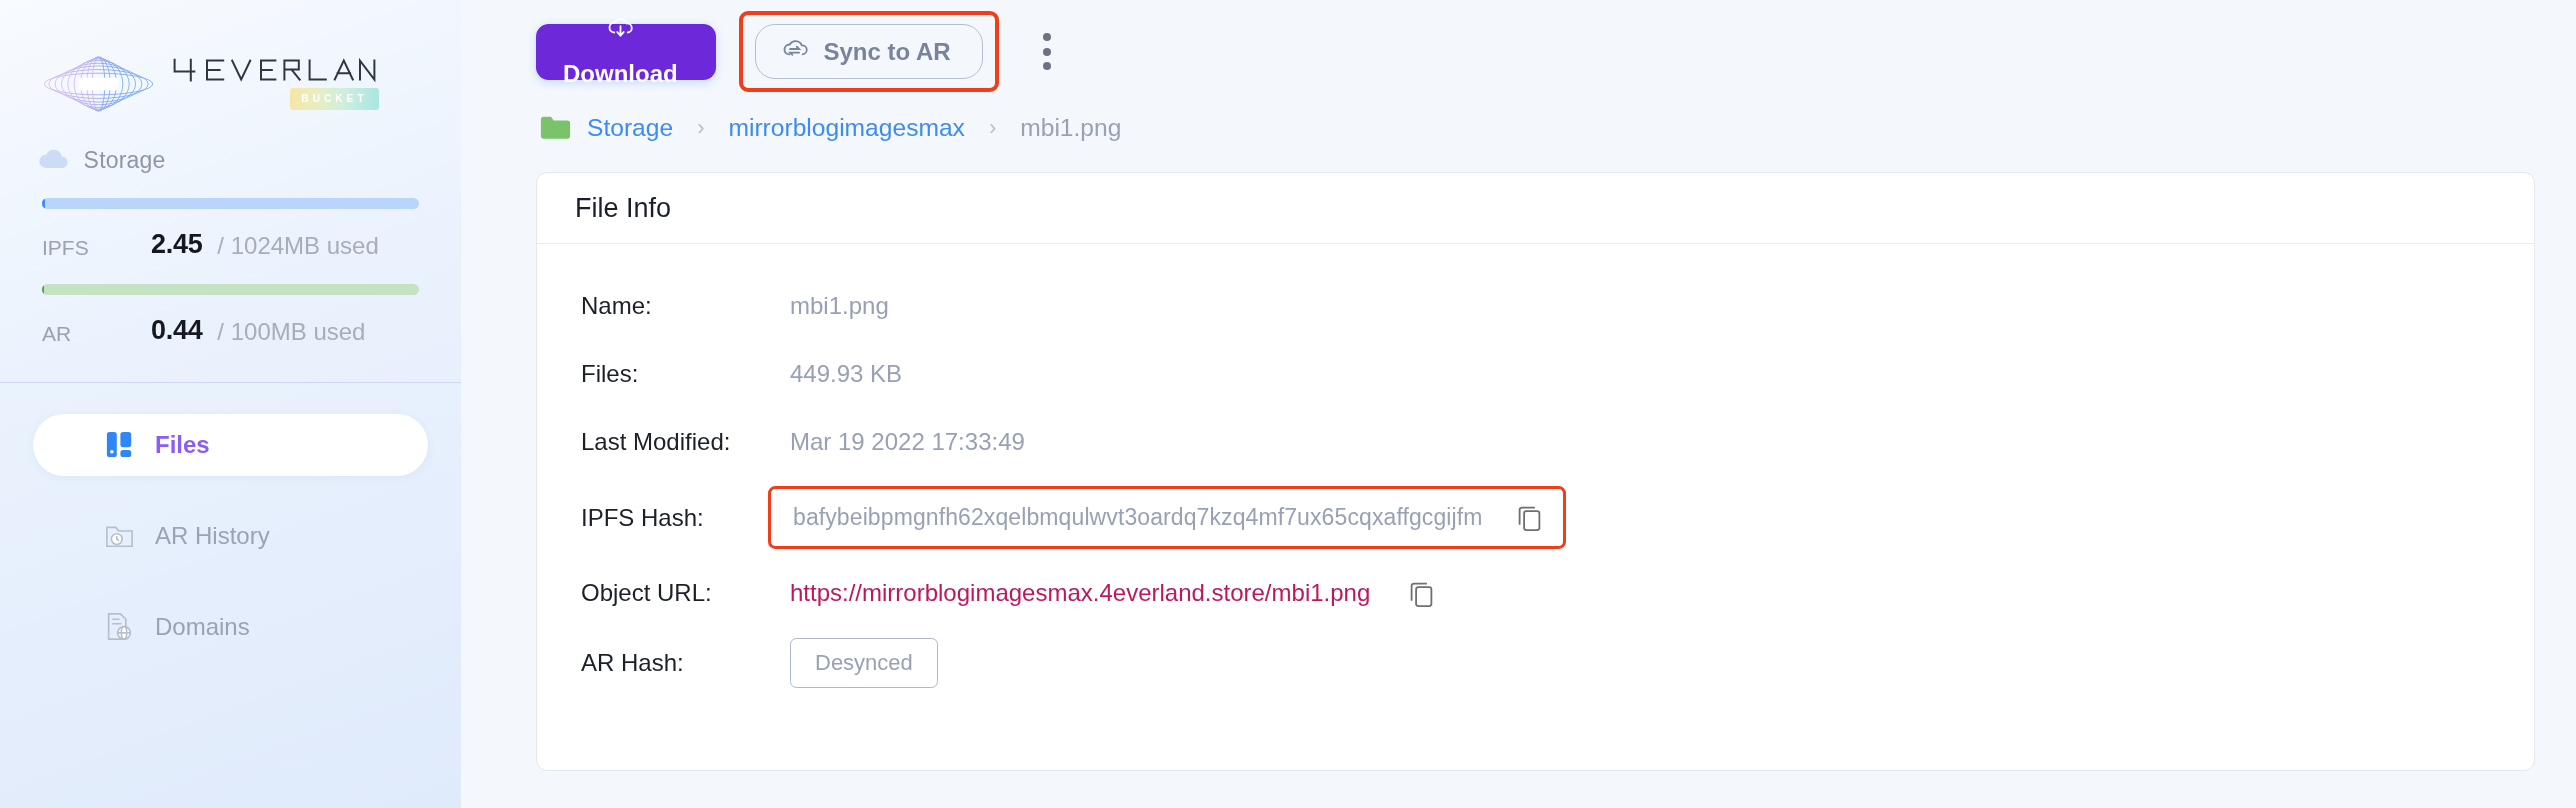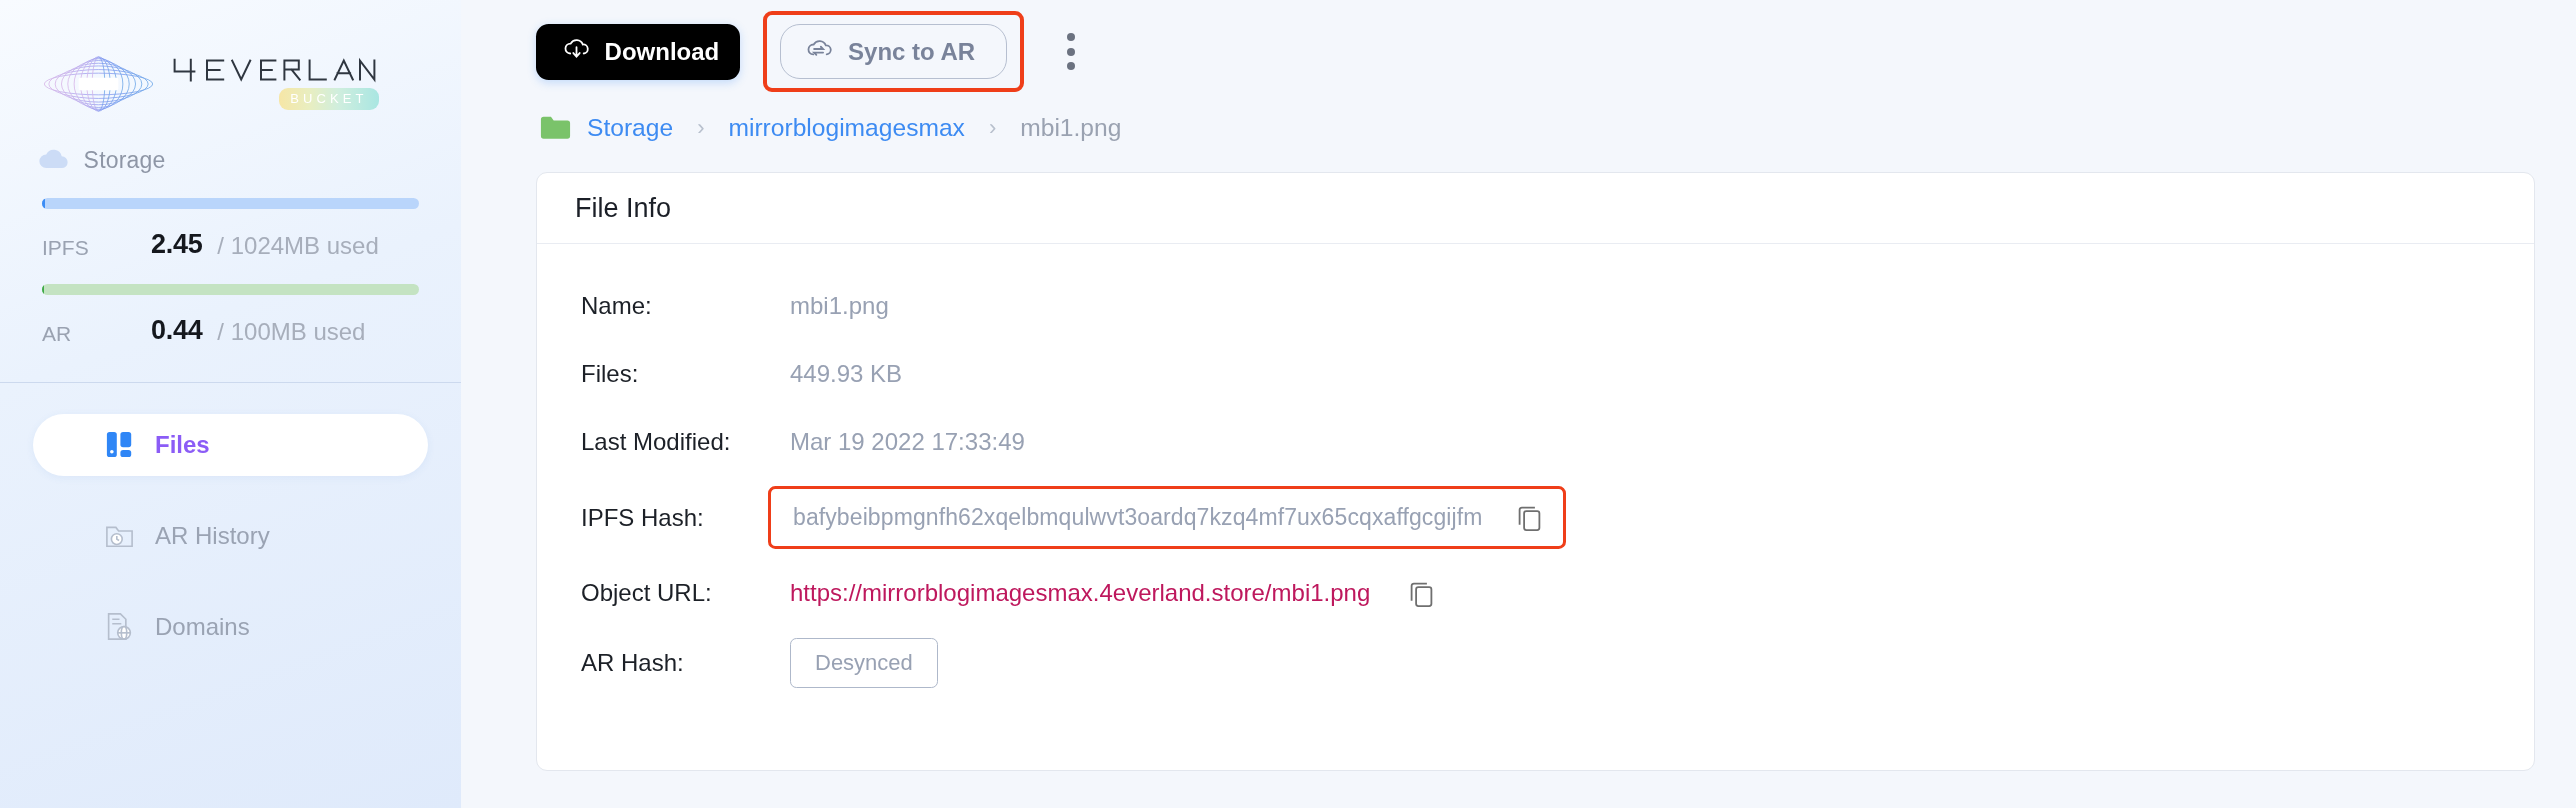--- a/index.html
+++ b/index.html
@@ -22,24 +22,24 @@
     display: flex; align-items: center; gap: 14.6px;
     padding: 40px 0 0 42px;
     height: 127px;
   }
   .logo-mark { width: 113px; height: 56px; position: relative; flex: 0 0 113px; }
   .logo-text-block { display: flex; flex-direction: column; align-items: flex-end; gap: 4.6px; }
   .logo-word { height: 27px; display: block; }
   .logo-badge {
     display: inline-block;
     padding: 3.6px 11px 3.6px 11px;
-    border-radius: 9px;
+    border-radius: 3px;
     background: linear-gradient(90deg,#f6e6a6 0%,#e9eec0 30%,#cfeede 60%,#a9e6e2 100%);
     color: #ffffff;
-    font-size: 13px; font-weight: 400; letter-spacing: 4.1px;
+    font-size: 10px; font-weight: 700; letter-spacing: 4.1px;
     line-height: 14.6px;
   }
 
   .storage-head {
     display: flex; align-items: center; gap: 14.6px;
     padding: 20px 0 0 38px;
   }
   .storage-head .label { font-size: 23px; color: #8e96a6; font-weight: 400; letter-spacing: 0.2px;}
 
   .meter-block { padding: 0 42px; }
@@ -80,22 +80,23 @@
     flex: 1 1 auto; height: 808px; position: relative;
     background: #f4f7fc; padding: 0 38px 0 75px;
   }
   .toolbar { display: flex; align-items: center; height: 100px; gap: 0; padding-top: 3.6px; }
   .btn {
     display: inline-flex; align-items: center; justify-content: center; gap: 14.6px;
     height: 56px; border-radius: 12.7px; font-size: 24px; font-weight: 700;
     cursor: pointer; white-space: nowrap;
   }
   .btn-download {
-    background: #000000; color: #ffffff; padding: 0 21px 0 27px;
+    background: #6d28d9; color: #ffffff; padding: 0 38px 0 27px;
     box-shadow: 0 2.7px 9px rgba(59,140,247,.25);
+    flex-direction: column;
   }
   .sync-highlight {
     border: 4.6px solid #ef3e19; border-radius: 9px;
     padding: 9px 12.7px; margin-left: 23px; background: transparent;
   }
   .btn-sync {
     background: transparent; border: 1.8px solid #b6bfd0; color: #79839a;
     padding: 0 31px 0 25.5px; height: 55px; border-radius: 20px; font-weight: 700;
   }
   .kebab {

